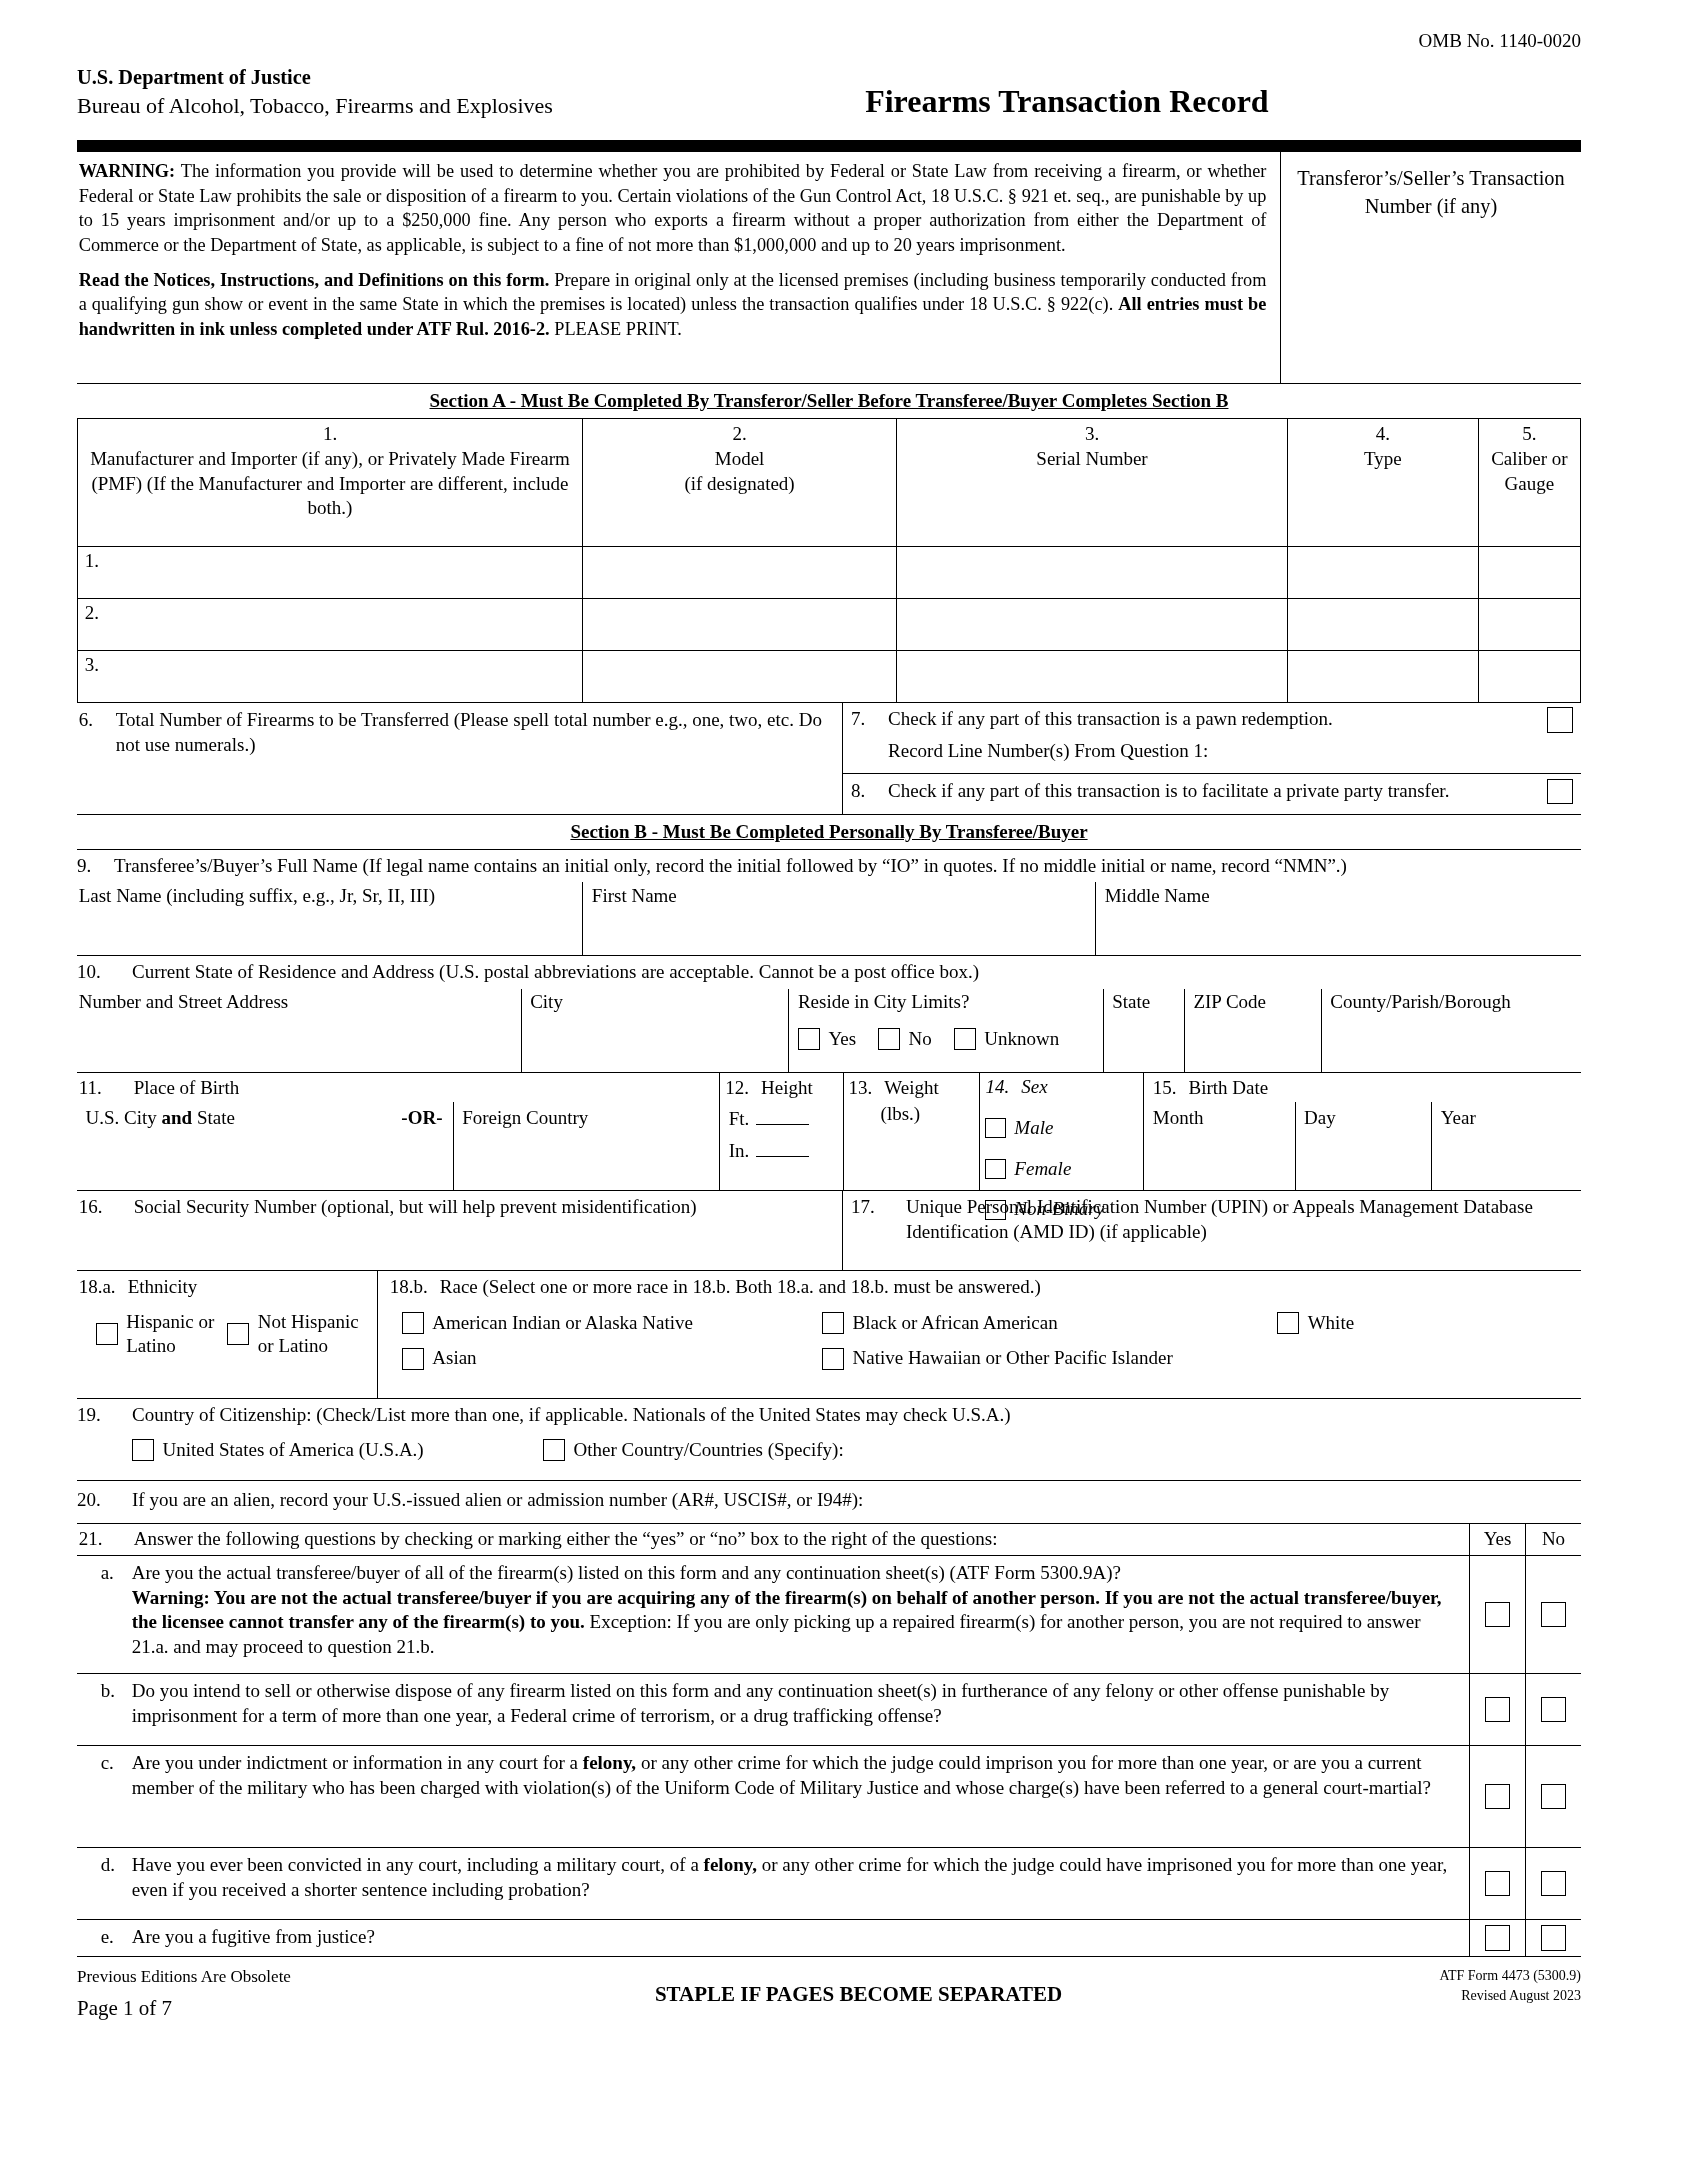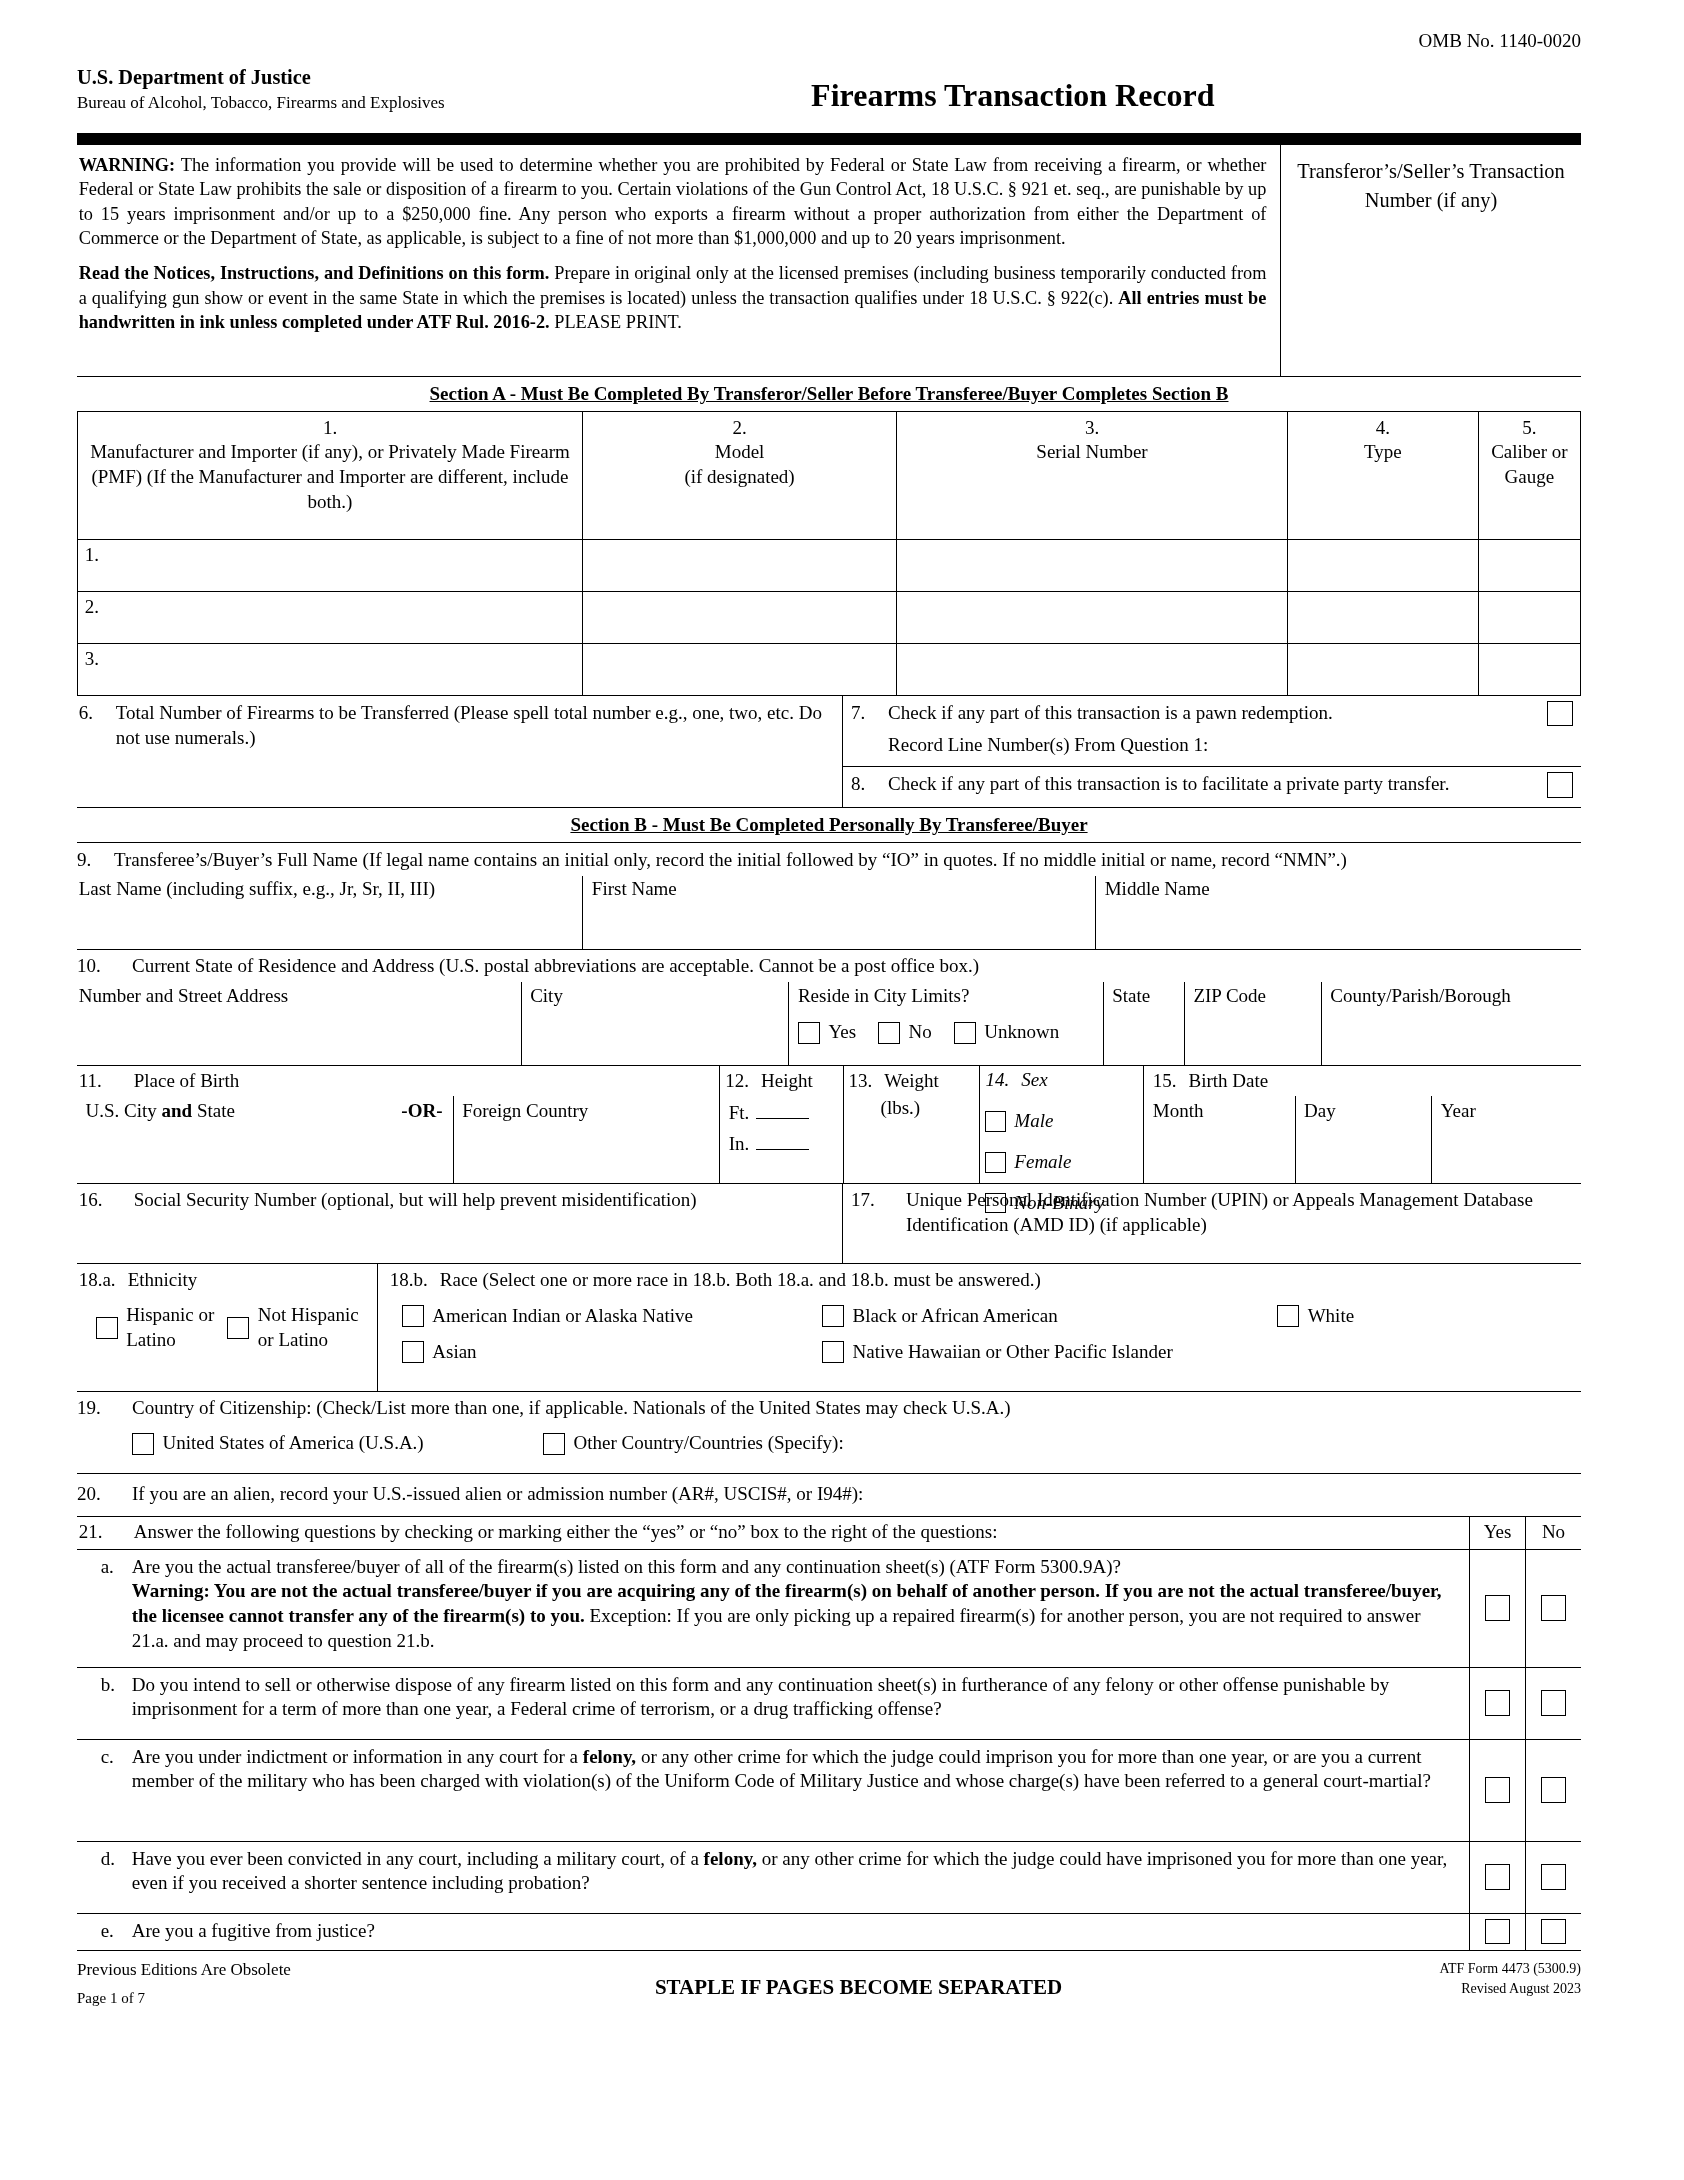--- a/index.html
+++ b/index.html
@@ -5,21 +5,21 @@
   * { margin:0; padding:0; box-sizing:border-box; }
   body { background:#ffffff; color:#000; font-family:"Liberation Serif","DejaVu Serif",serif; }
   .page { width:1685px; height:2181px; background:#fff; margin:0 auto;
           padding:29px 104px 17px 77px; overflow:hidden; font-size:19px; line-height:1.3;border-radius:23px; }
   .b { font-weight:700; }
 
   
   .omb { text-align:right; font-size:19px; }
   .header-row { display:flex; align-items:flex-end; margin-top:10.2px; }
   .dept { font-weight:700; font-size:20.4px; }
-  .bureau { font-size:17px; margin-top:1.7px; }
+  .bureau { font-size:22px; margin-top:1.7px; }
   .form-title { flex:1; text-align:center; font-size:32px; font-weight:700; line-height:1.05; padding-bottom:1.7px; }
   .thick-bar { height:12px; background:#000; margin-top:19px; }
 
   
   .warning-box { display:flex; border-bottom:1.7px solid #000; min-height:232px; }
   .warning-left { flex:1; border-right:1.7px solid #000; padding:7.7px 13.6px 8.5px 1.7px; }
   .warning-right { width:300px; padding:12px 12px; text-align:center; font-size:20.4px; line-height:1.4; }
   .wp { font-size:18.3px; line-height:1.34; text-align:justify; }
   .wp + .wp { margin-top:10.2px; }
 
@@ -134,21 +134,21 @@
   .q21-row.intro .q21-main { padding-top:3.4px; padding-bottom:3.4px; }
   .q21-row.ra { min-height:118px; }
   .q21-row.rb, .q21-row.rd { min-height:72px; }
   .q21-row.rc { min-height:102px; }
   .q21-row.re { min-height:37px; }
 
   
   .footer { display:flex; margin-top:8.5px; align-items:flex-start; }
   .f-left { width:366px; }
   .f-small { font-size:17px; }
-  .f-page { font-size:15px; margin-top:7.7px; }
+  .f-page { font-size:21px; margin-top:7.7px; }
   .f-center { flex:1; text-align:center; font-weight:700; font-size:21px; margin-top:15.3px; }
   .f-right { width:307px; text-align:right; font-size:14px; line-height:1.45; }
 </style>
 </head>
 <body>
 
 <div class="page">
 
   <div class="omb">OMB No. 1140-0020</div>
   <div class="header-row">

